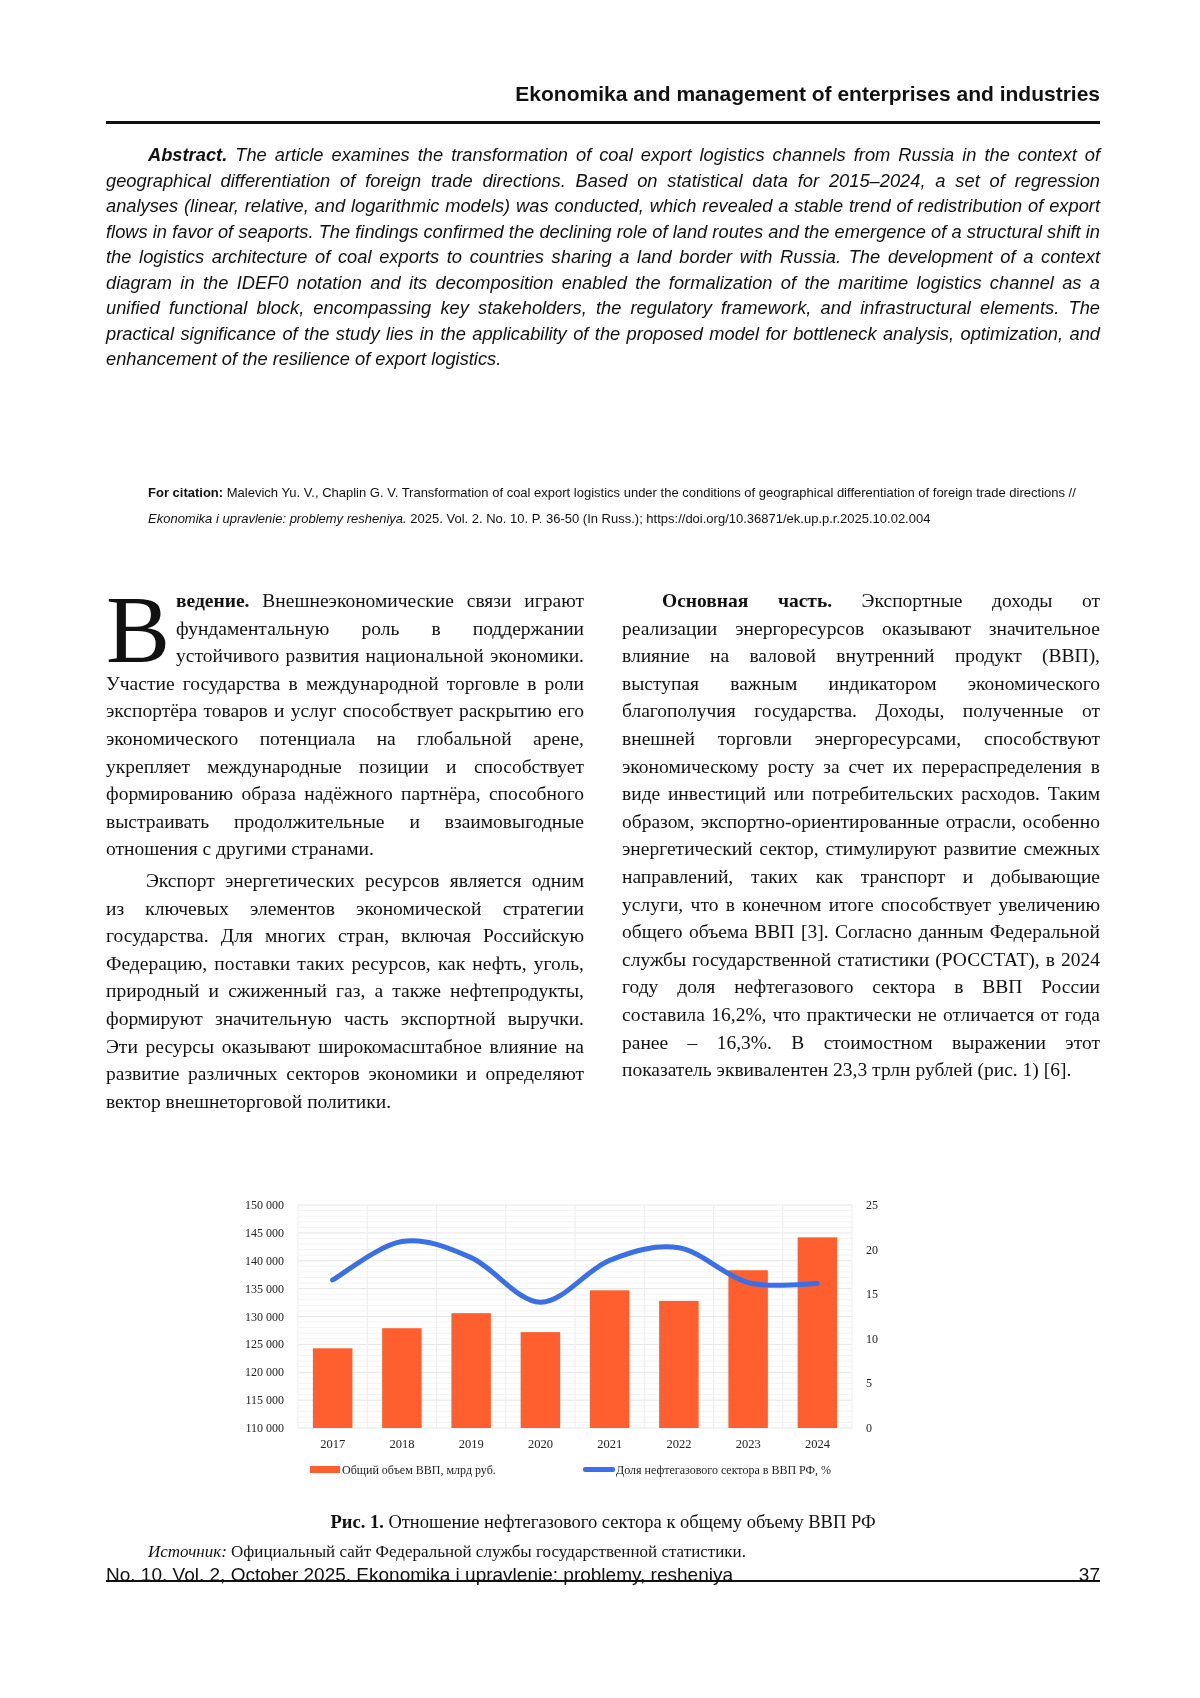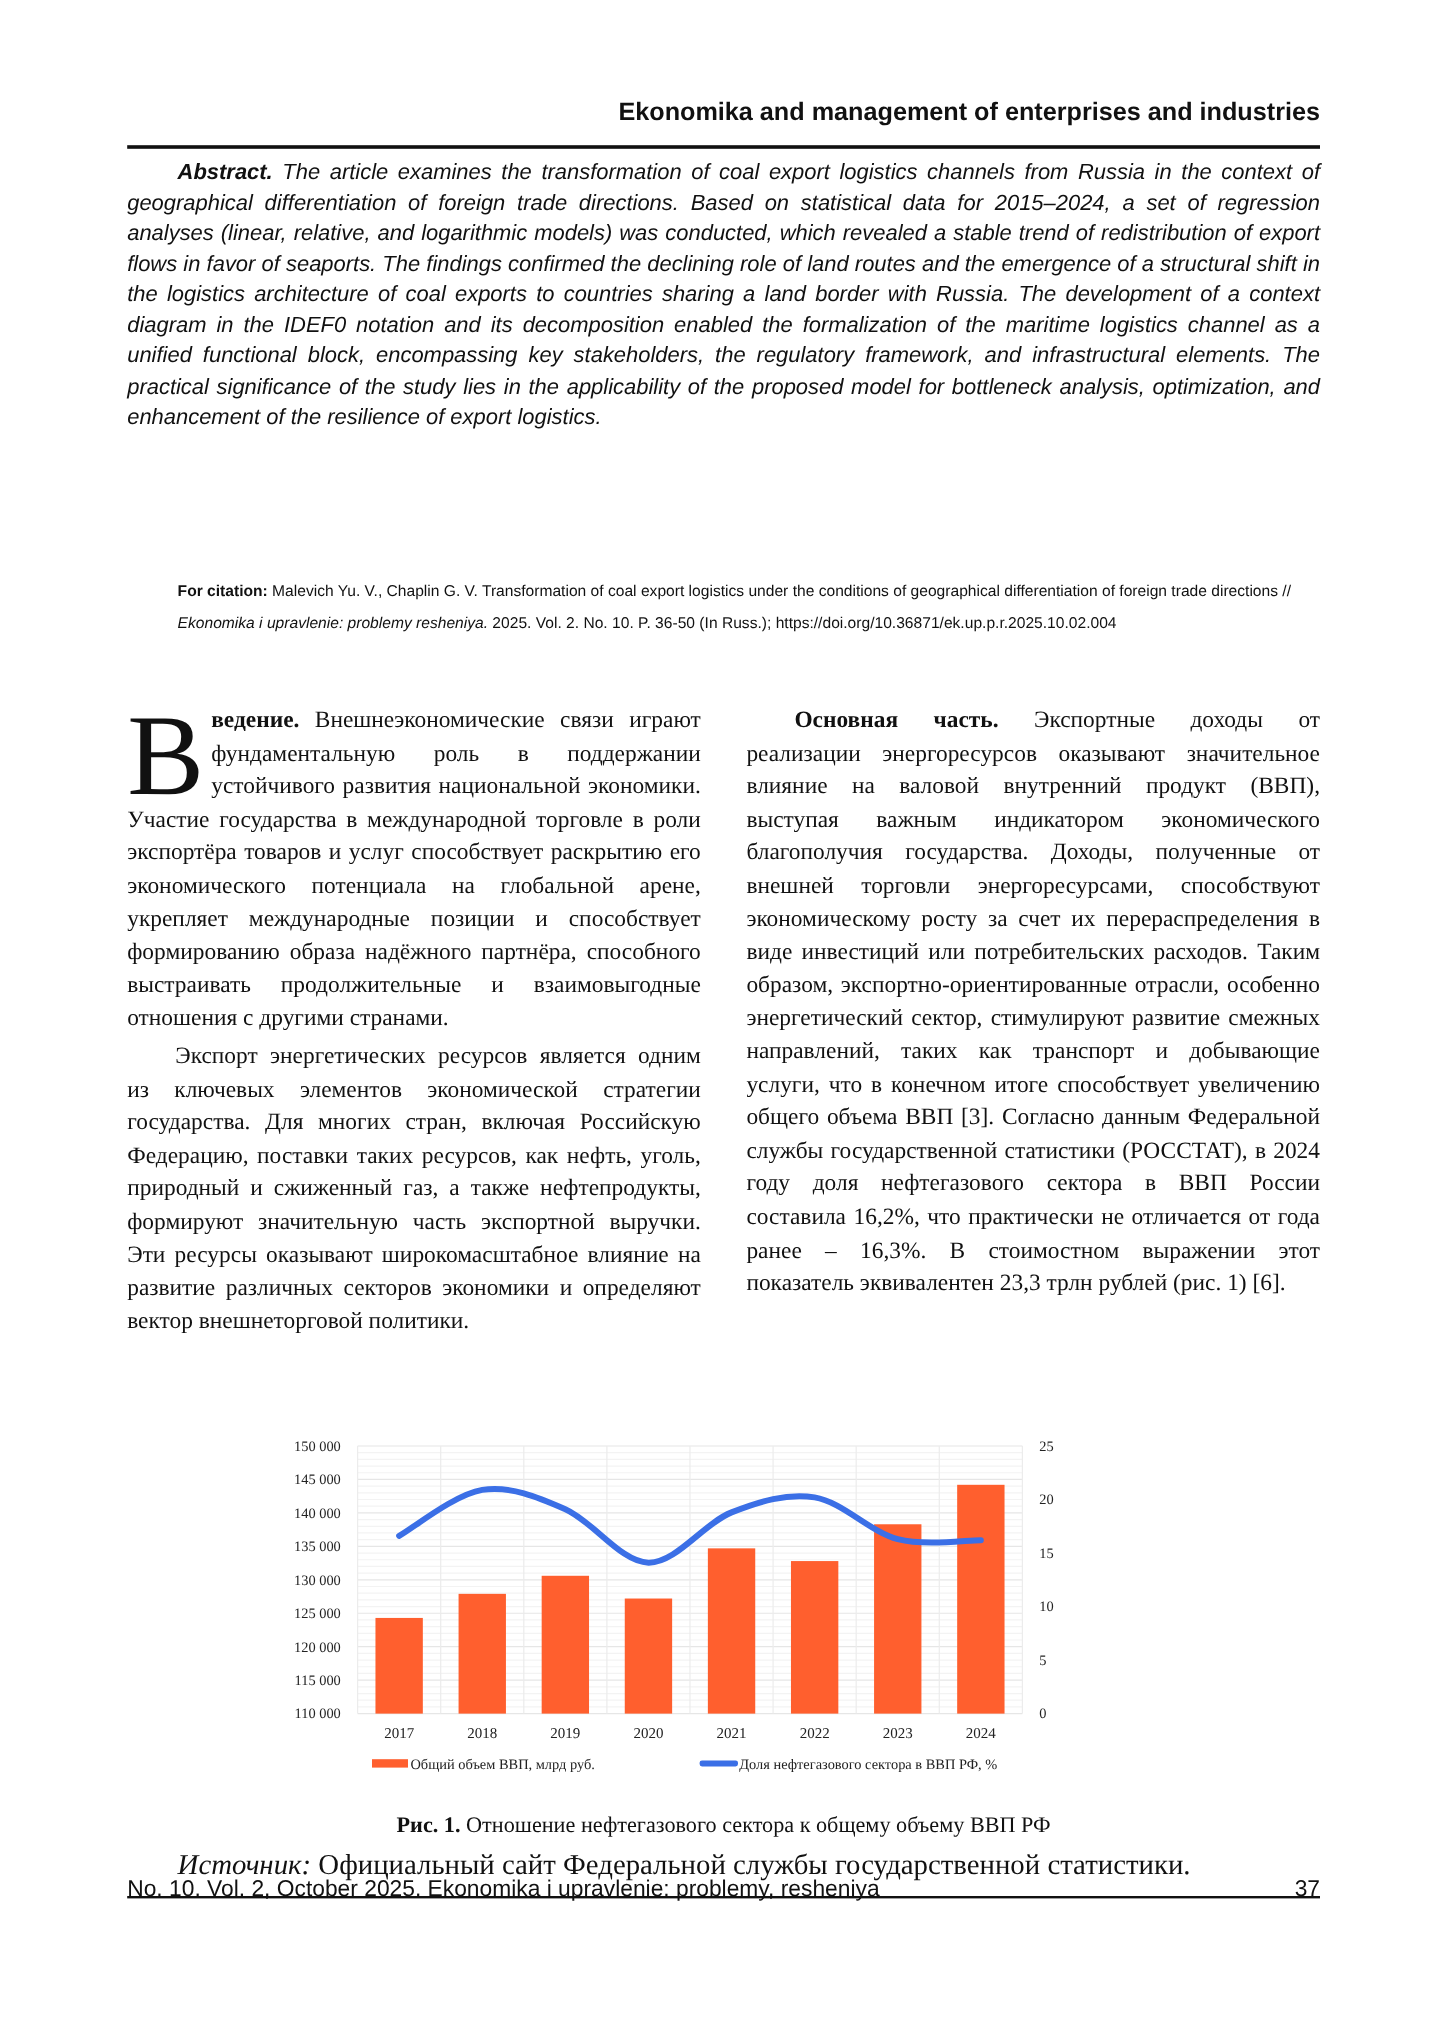--- a/index.html
+++ b/index.html
@@ -4,40 +4,40 @@
 <style>
   html, body { margin: 0; padding: 0; background: #ffffff; }
   body { width: 1200px; height: 1698px; position: relative; overflow: hidden; color: #111; }
   .sans { font-family: "Liberation Sans", "DejaVu Sans", sans-serif; }
   .serif { font-family: "Liberation Serif", "DejaVu Serif", serif; }
 
   .running-head { position: absolute; left: 106px; top: 82px; width: 994px; text-align: right;
     font-size: 21px; font-weight: bold; }
   .head-rule { position: absolute; left: 106px; top: 121px; width: 994px; height: 3px; background: #111; }
 
-  .abstract { position: absolute; left: 106px; top: 130px; width: 994px; font-size: 18.3px;
+  .abstract { position: absolute; left: 106px; top: 142px; width: 994px; font-size: 18.3px;
     line-height: 25.5px; font-style: italic; text-align: justify; }
   .abstract p { margin: 0; text-indent: 42px; }
   .abstract b { font-weight: bold; }
 
   .citation { position: absolute; left: 148px; top: 480px; width: 952px; font-size: 13px;
     line-height: 25.5px; }
   .citation b { font-weight: bold; }
 
   .col { position: absolute; top: 587px; width: 478px; font-size: 19.5px; line-height: 27.6px;
     text-align: justify; }
   .col p { margin: 0; }
   .col-left { left: 106px; }
   .col-right { left: 622px; font-family: Liberation Serif, serif; }
   .indent { text-indent: 40px; }
   .dropcap { float: left; font-size: 96px; line-height: 74px; margin: 6px 6px 0 0; font-weight: normal; }
 
   .chart-wrap { position: absolute; left: 240px; top: 1195px; width: 720px; height: 300px; }
   .figcap { position: absolute; left: 106px; top: 1512px; width: 994px; text-align: center; font-size: 18.5px; }
-  .source { position: absolute; left: 148px; top: 1542px; font-size: 24px; font-family: Liberation Serif, serif; }
+  .source { position: absolute; left: 148px; top: 1542px; font-size: 17px; font-family: Liberation Serif, serif; }
   .foot-rule { position: absolute; left: 106px; top: 1580px; width: 994px; height: 2px; background: #111; }
   .footer { position: absolute; left: 106px; top: 1564px; width: 994px; font-size: 19px; }
   .footer .pg { position: absolute; right: 0; top: 0; }
 </style>
 </head>
 <body>
 
 <div class="running-head sans">Ekonomika and management of enterprises and industries</div>
 <div class="head-rule"></div>
 

